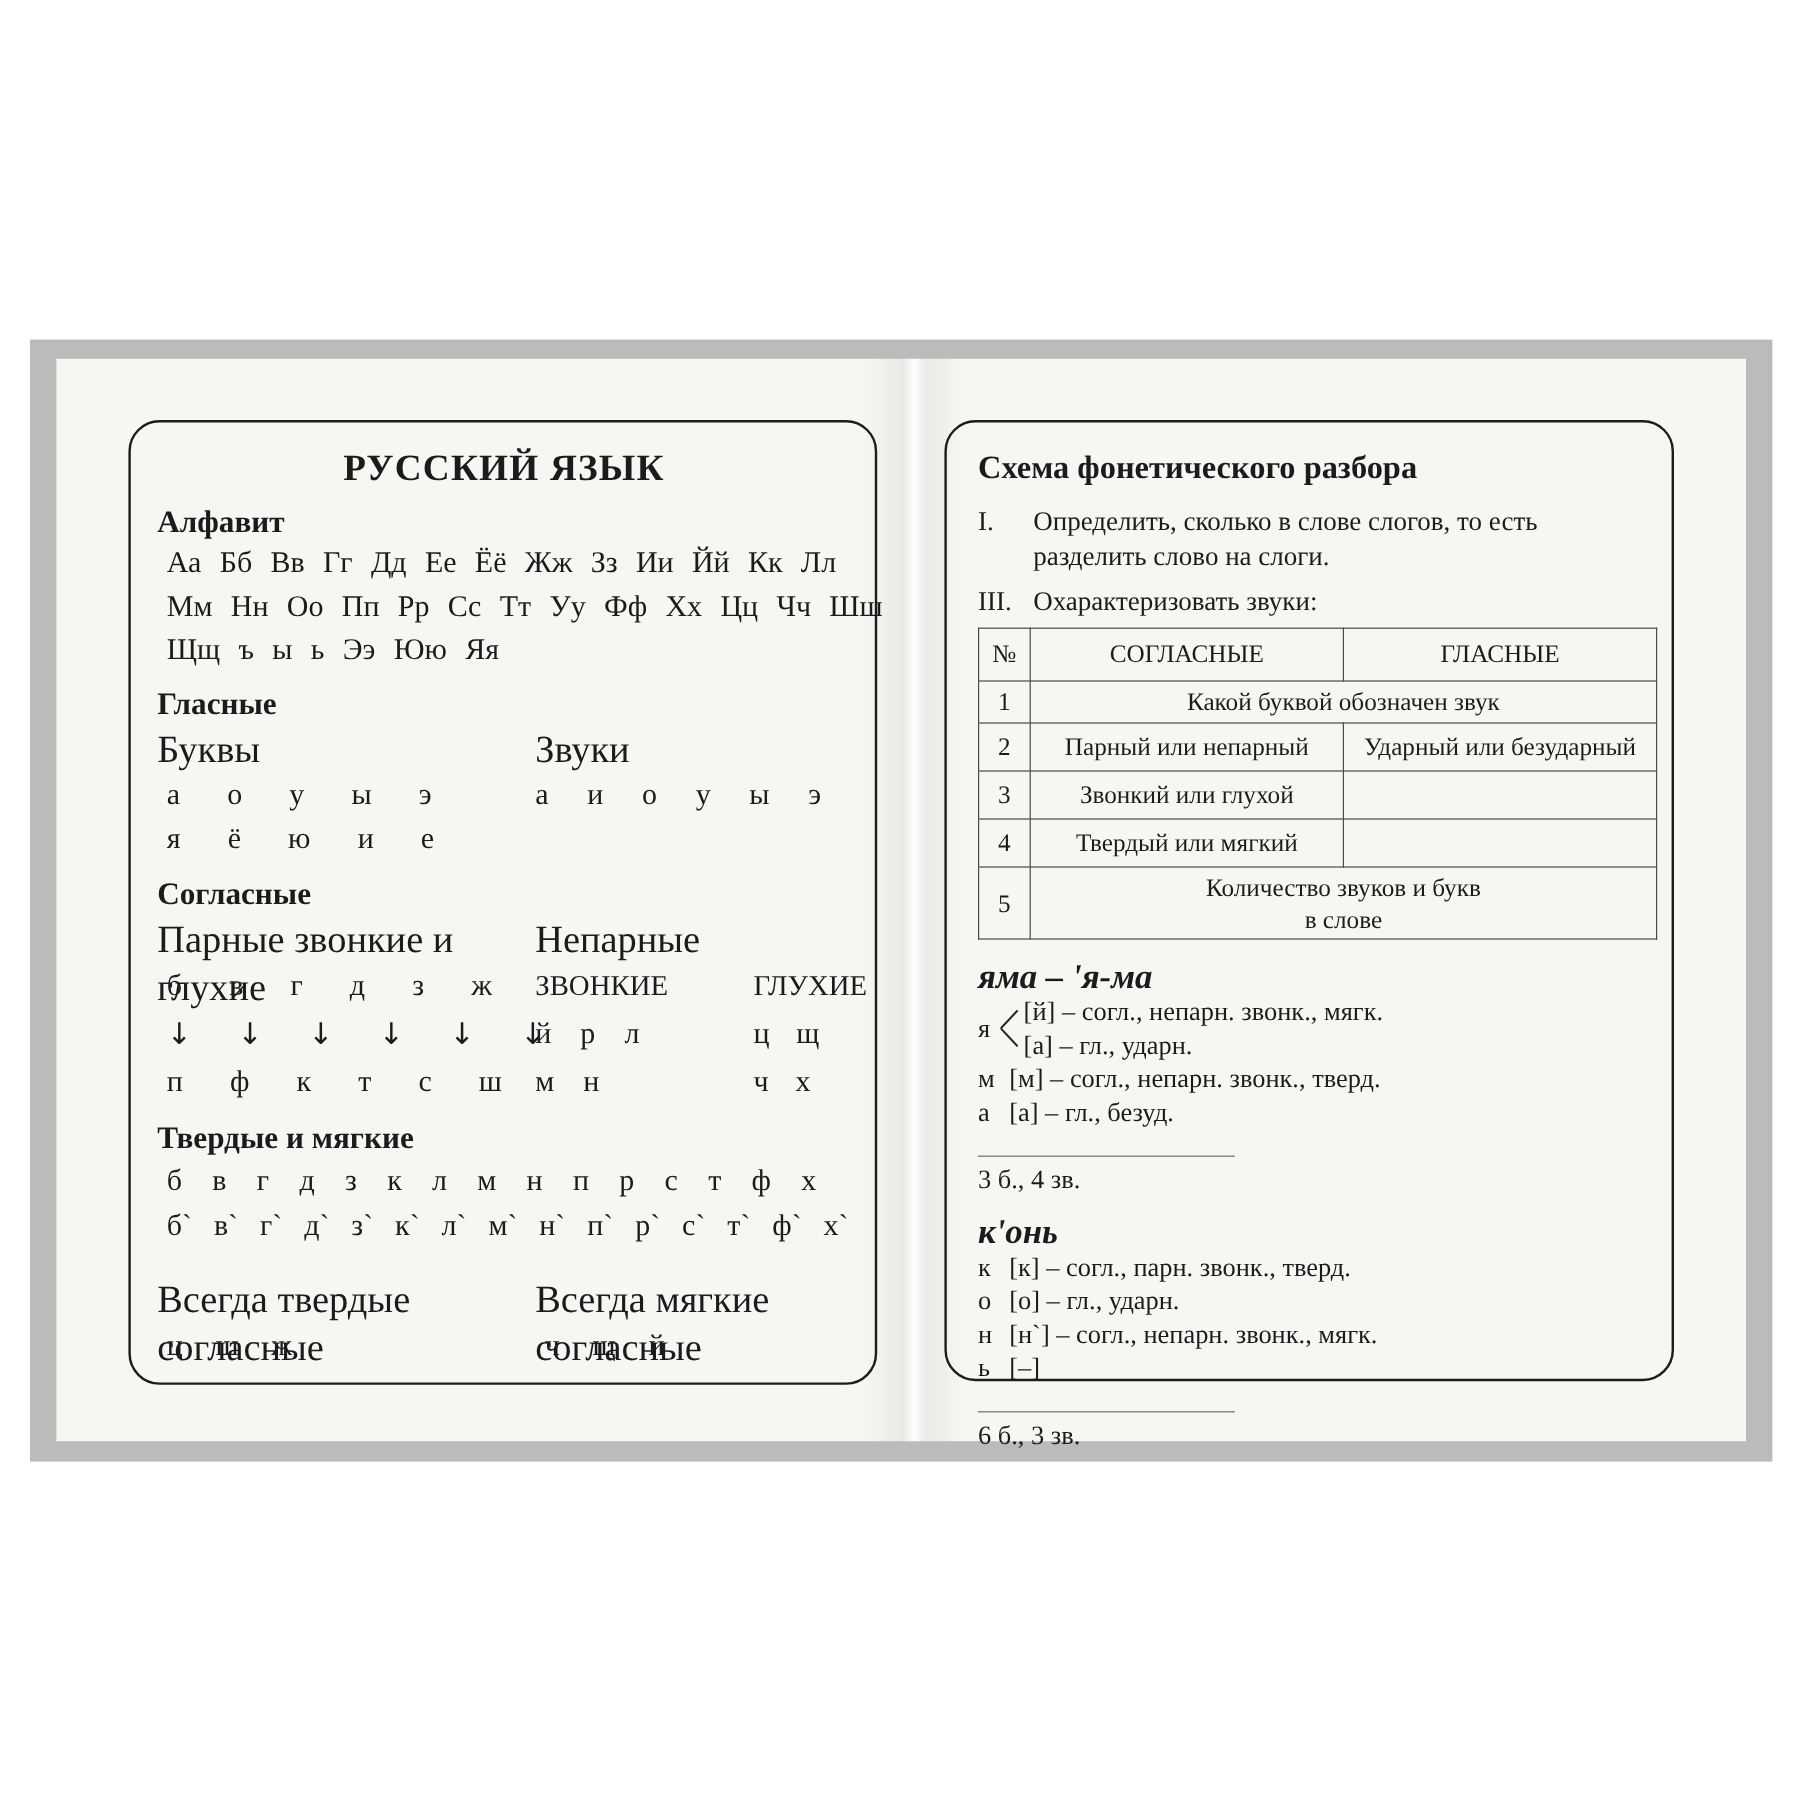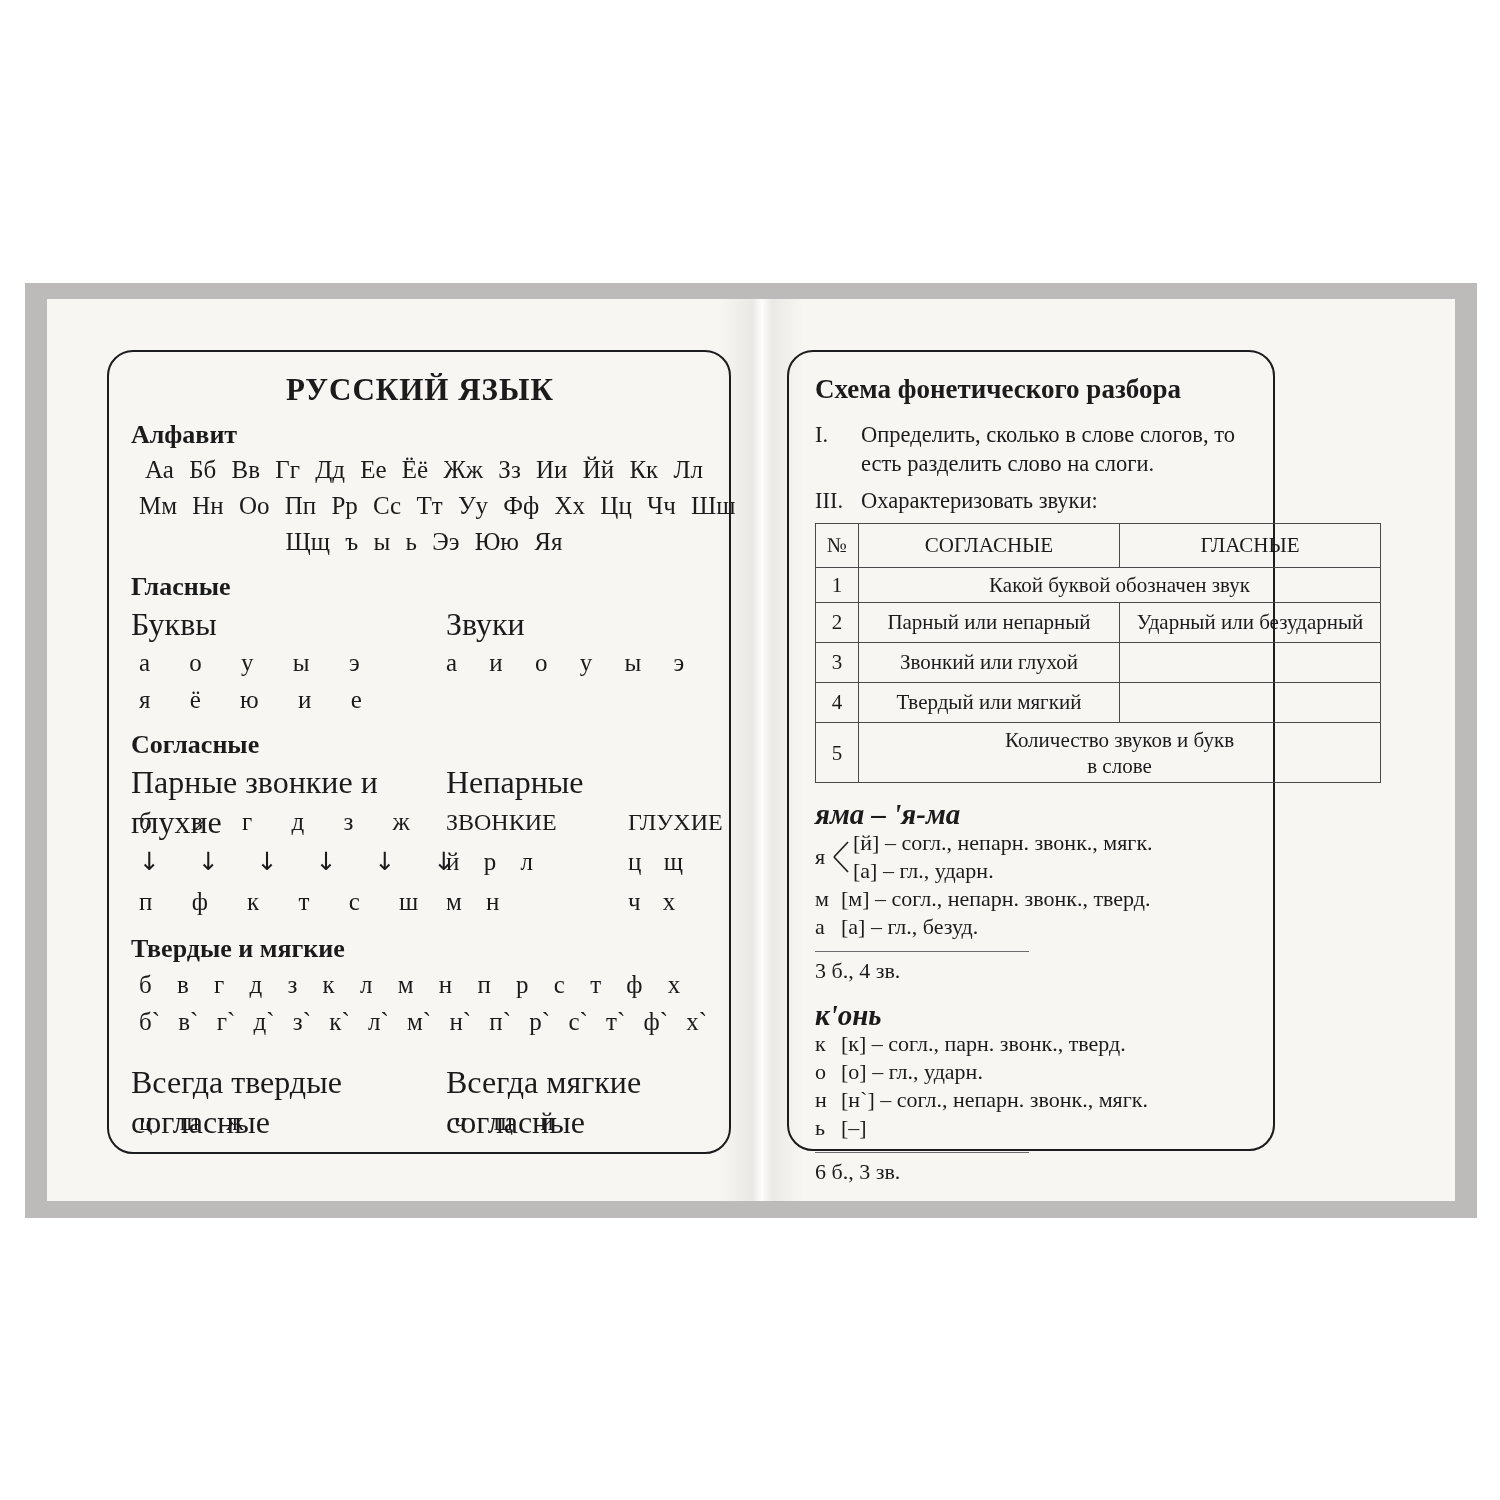--- a/index.html
+++ b/index.html
@@ -5,31 +5,31 @@
   html,body{margin:0;padding:0;}
   .canvas{position:relative;width:1500px;height:1500px;background:#ffffff;
           font-family:"Liberation Serif","DejaVu Serif",serif;color:#1b1b1b;overflow:hidden;}
   .mat{position:absolute;left:25px;top:283px;width:1452px;height:935px;background:#bdbaba;}
   .sheet{position:absolute;left:22px;top:16px;width:1408px;height:902px;background:#f7f6f3;}
   .fold{position:absolute;left:672px;top:0;width:84px;height:100%;
         background:linear-gradient(90deg,rgba(0,0,0,0) 0%,rgba(0,0,0,0.055) 40%,
                    rgba(255,255,255,0.8) 51%,rgba(0,0,0,0.05) 63%,rgba(0,0,0,0) 100%);}
   .frame{position:absolute;border:2.5px solid #1c1c1c;border-radius:26px;box-sizing:border-box;background:transparent;}
   .frame.left{left:107px;top:350px;width:624px;height:804px;padding:12px 20px 0 22px;}
-  .frame.right{left:787px;top:350px;width:488px;height:801px;padding:10px 22px 0 26px;}
+  .frame.right{left:787px;top:350px;width:608px;height:801px;padding:10px 22px 0 26px;}
 
   
   .lp-title{font-size:31px;font-weight:bold;text-align:center;letter-spacing:1px;margin:8px 0 10px;}
   .h2{font-size:26px;font-weight:bold;margin:12px 0 2px;}
   .h3{font-size:32px;font-weight:normal;}
   .h3line{height:40px;line-height:40px;}
   .letters{font-size:25px;white-space:nowrap;}
   .row40{height:40px;line-height:40px;}
   .row37{height:37px;line-height:37px;}
-  .alpha{word-spacing:9px;margin-left:8px;height:36px;line-height:36px;text-align:center;}
+  .alpha{word-spacing:9px;margin-left:8px;height:36px;line-height:36px;}
   .vrow{word-spacing:33px;margin-left:8px;}
   .srow{word-spacing:26px;}
   .crow{word-spacing:33px;margin-left:8px;}
   .arrows{font-family:"DejaVu Sans",sans-serif;word-spacing:30px;margin-left:8px;}
   .hsrow{word-spacing:19px;margin-left:8px;}
   .softrow{word-spacing:12px;}
   .alwrow{word-spacing:21px;margin-left:8px;}
   .two-col{display:grid;grid-template-columns:315px 1fr;}
   .uplabel{font-size:24px;font-weight:normal;}
   .sub2{display:grid;grid-template-columns:182px 1fr;}
@@ -48,21 +48,21 @@
   .tr5{height:60px;line-height:1.25;}
   .ex{font-size:22px;margin-top:16px;}
   .ex-title{font-weight:bold;font-size:29px;height:30px;line-height:30px;font-style:italic;}
   .ex-line{display:flex;height:28px;line-height:28px;}
   .ex-letter{width:26px;flex:none;}
   .branch-row{display:flex;align-items:center;height:56px;}
   .branch-letter{width:16px;font-size:22px;}
   .branch-svg{flex:none;margin:0 2px;}
   .branch-opts{display:flex;flex-direction:column;justify-content:flex-end;}
   .branch-opts div{height:28px;line-height:28px;}
-  .ex-total{border-top:1.5px solid #6b6b6b;width:214px;margin-top:10px;padding-top:5px;height:27px;line-height:27px;}
+  .ex-total{border-top:1.5px solid #6b6b6b;width:214px;margin-top:22px;padding-top:5px;height:27px;line-height:27px;}
 </style>
 </head>
 <body>
 
 <div class="canvas">
 
   <div class="mat">
     <div class="sheet">
       <div class="fold"></div>
     </div>

